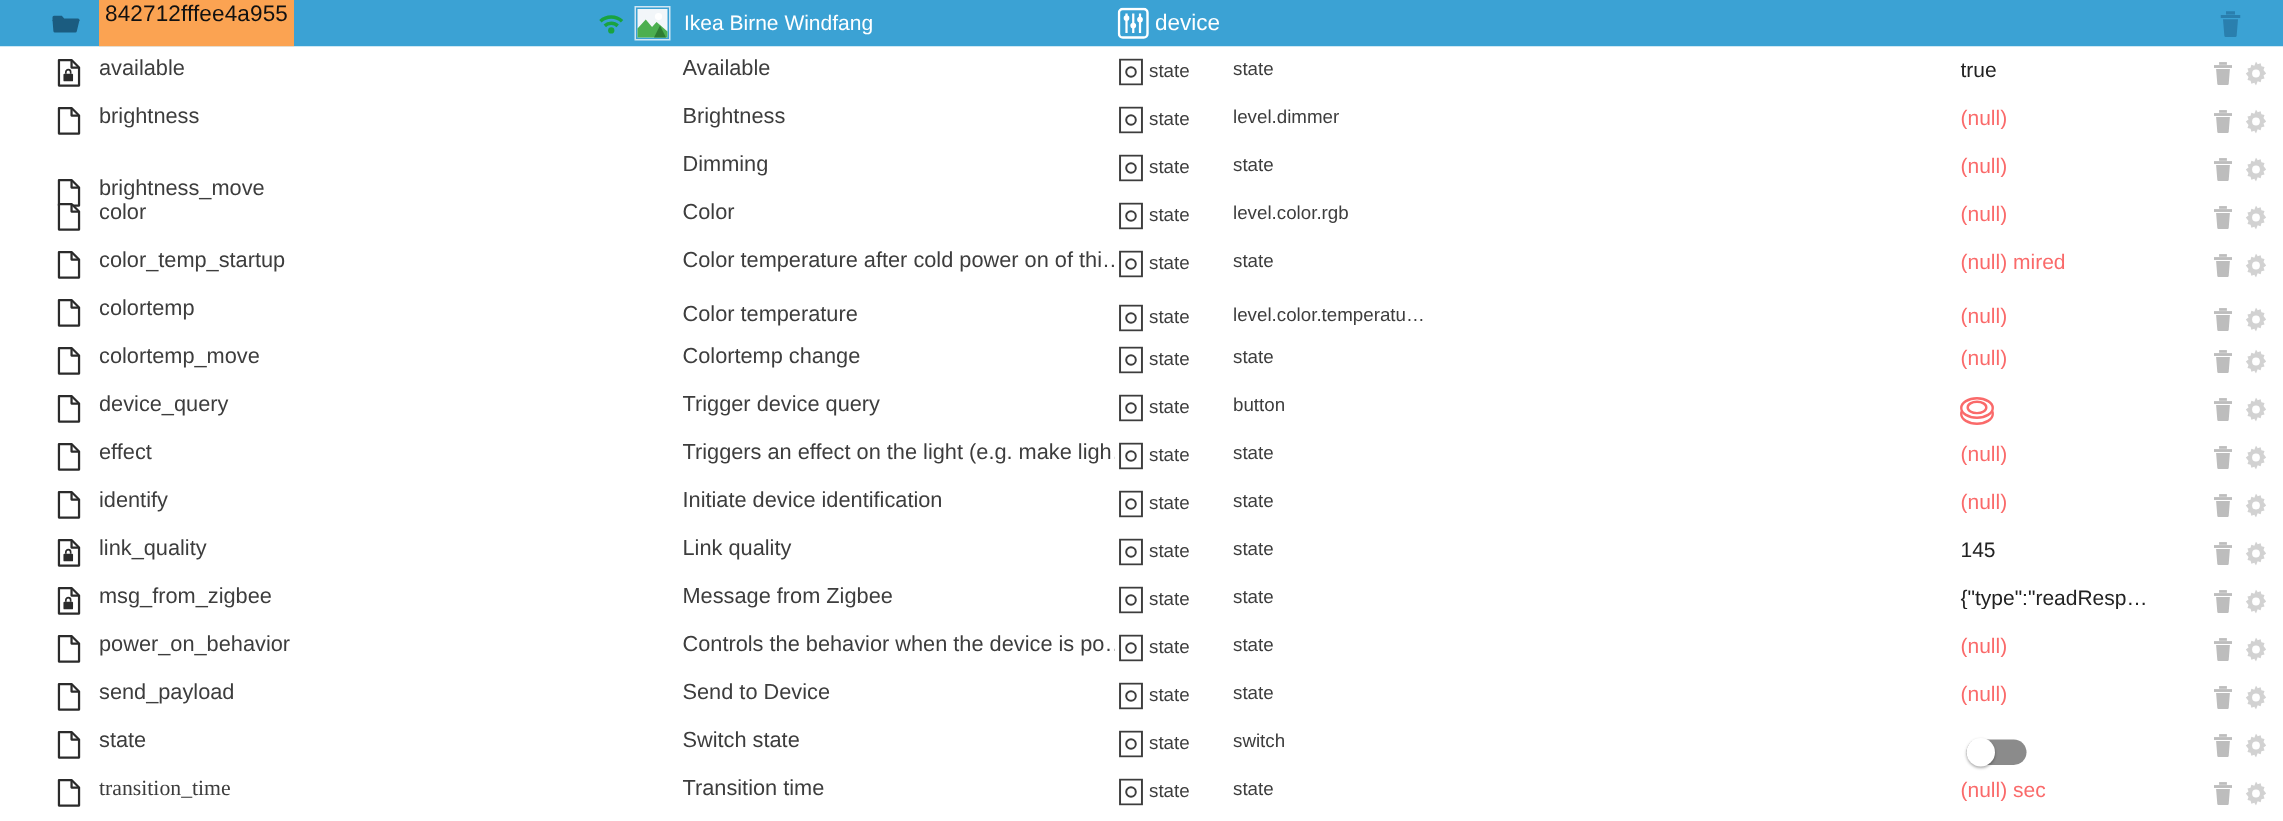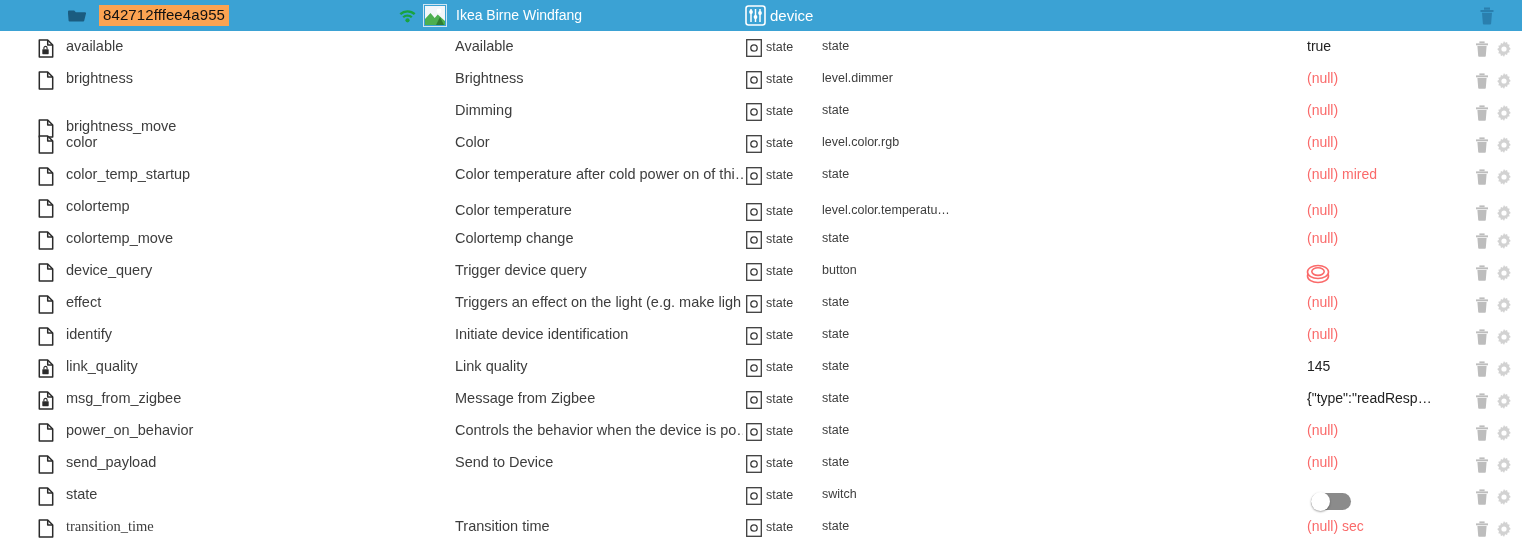--- a/index.html
+++ b/index.html
@@ -9,24 +9,22 @@
     font-family: "Liberation Sans", sans-serif;
     overflow: hidden;
   }
 
   
   #header {
     position: relative;
     height: 31px;
     background: #3ba2d4;
     display: flex;
-    align-items: center;
     color: #ffffff;
     font-size: 14.5px;
-    padding-left: 33px;
   }
   .hdr-folder { margin-left: 34px; display: flex; align-items: center; }
   .hdr-id {
     margin-left: 12px;
     background: #fba352;
     color: #111;
     padding: 1px 4px 2px 4px;
     font-size: 15px;
     letter-spacing: .1px;
     line-height: 18px;
@@ -669,20 +667,21 @@
           </svg>
         </span>
         <span class="act-gear">
           <svg width="16" height="16" viewBox="0 0 16 16">
             <path fill="#d2d2d2" d="M8 0l1.1 1.8 2-.7.5 2.1 2.1.5-.7 2L14.8 8l-1.8 1.3.7 2-2.1.5-.5 2.1-2-.7L8 16l-1.1-1.8-2 .7-.5-2.1-2.1-.5.7-2L1.2 8l1.8-1.3-.7-2 2.1-.5.5-2.1 2 .7z"></path>
             <circle cx="8" cy="8" r="2.6" fill="#ffffff"></circle>
           </svg>
         </span>
       </div>
       <div class="row" style="top: 450px;">
+        <span class="name-cell">Switch state</span>
         <span class="state-badge">
           <svg width="16" height="18" viewBox="0 0 16 18">
             <rect x="0.7" y="0.7" width="14.6" height="16.6" fill="#ffffff" stroke="#3d3d3d" stroke-width="1.3"></rect>
             <circle cx="8" cy="9" r="3.2" fill="none" stroke="#3d3d3d" stroke-width="1.3"></circle>
           </svg>
         </span>
         <span class="state-text">state</span>
         <span class="role-cell">switch</span>
         <div class="toggle">
           <div class="knob"></div>

